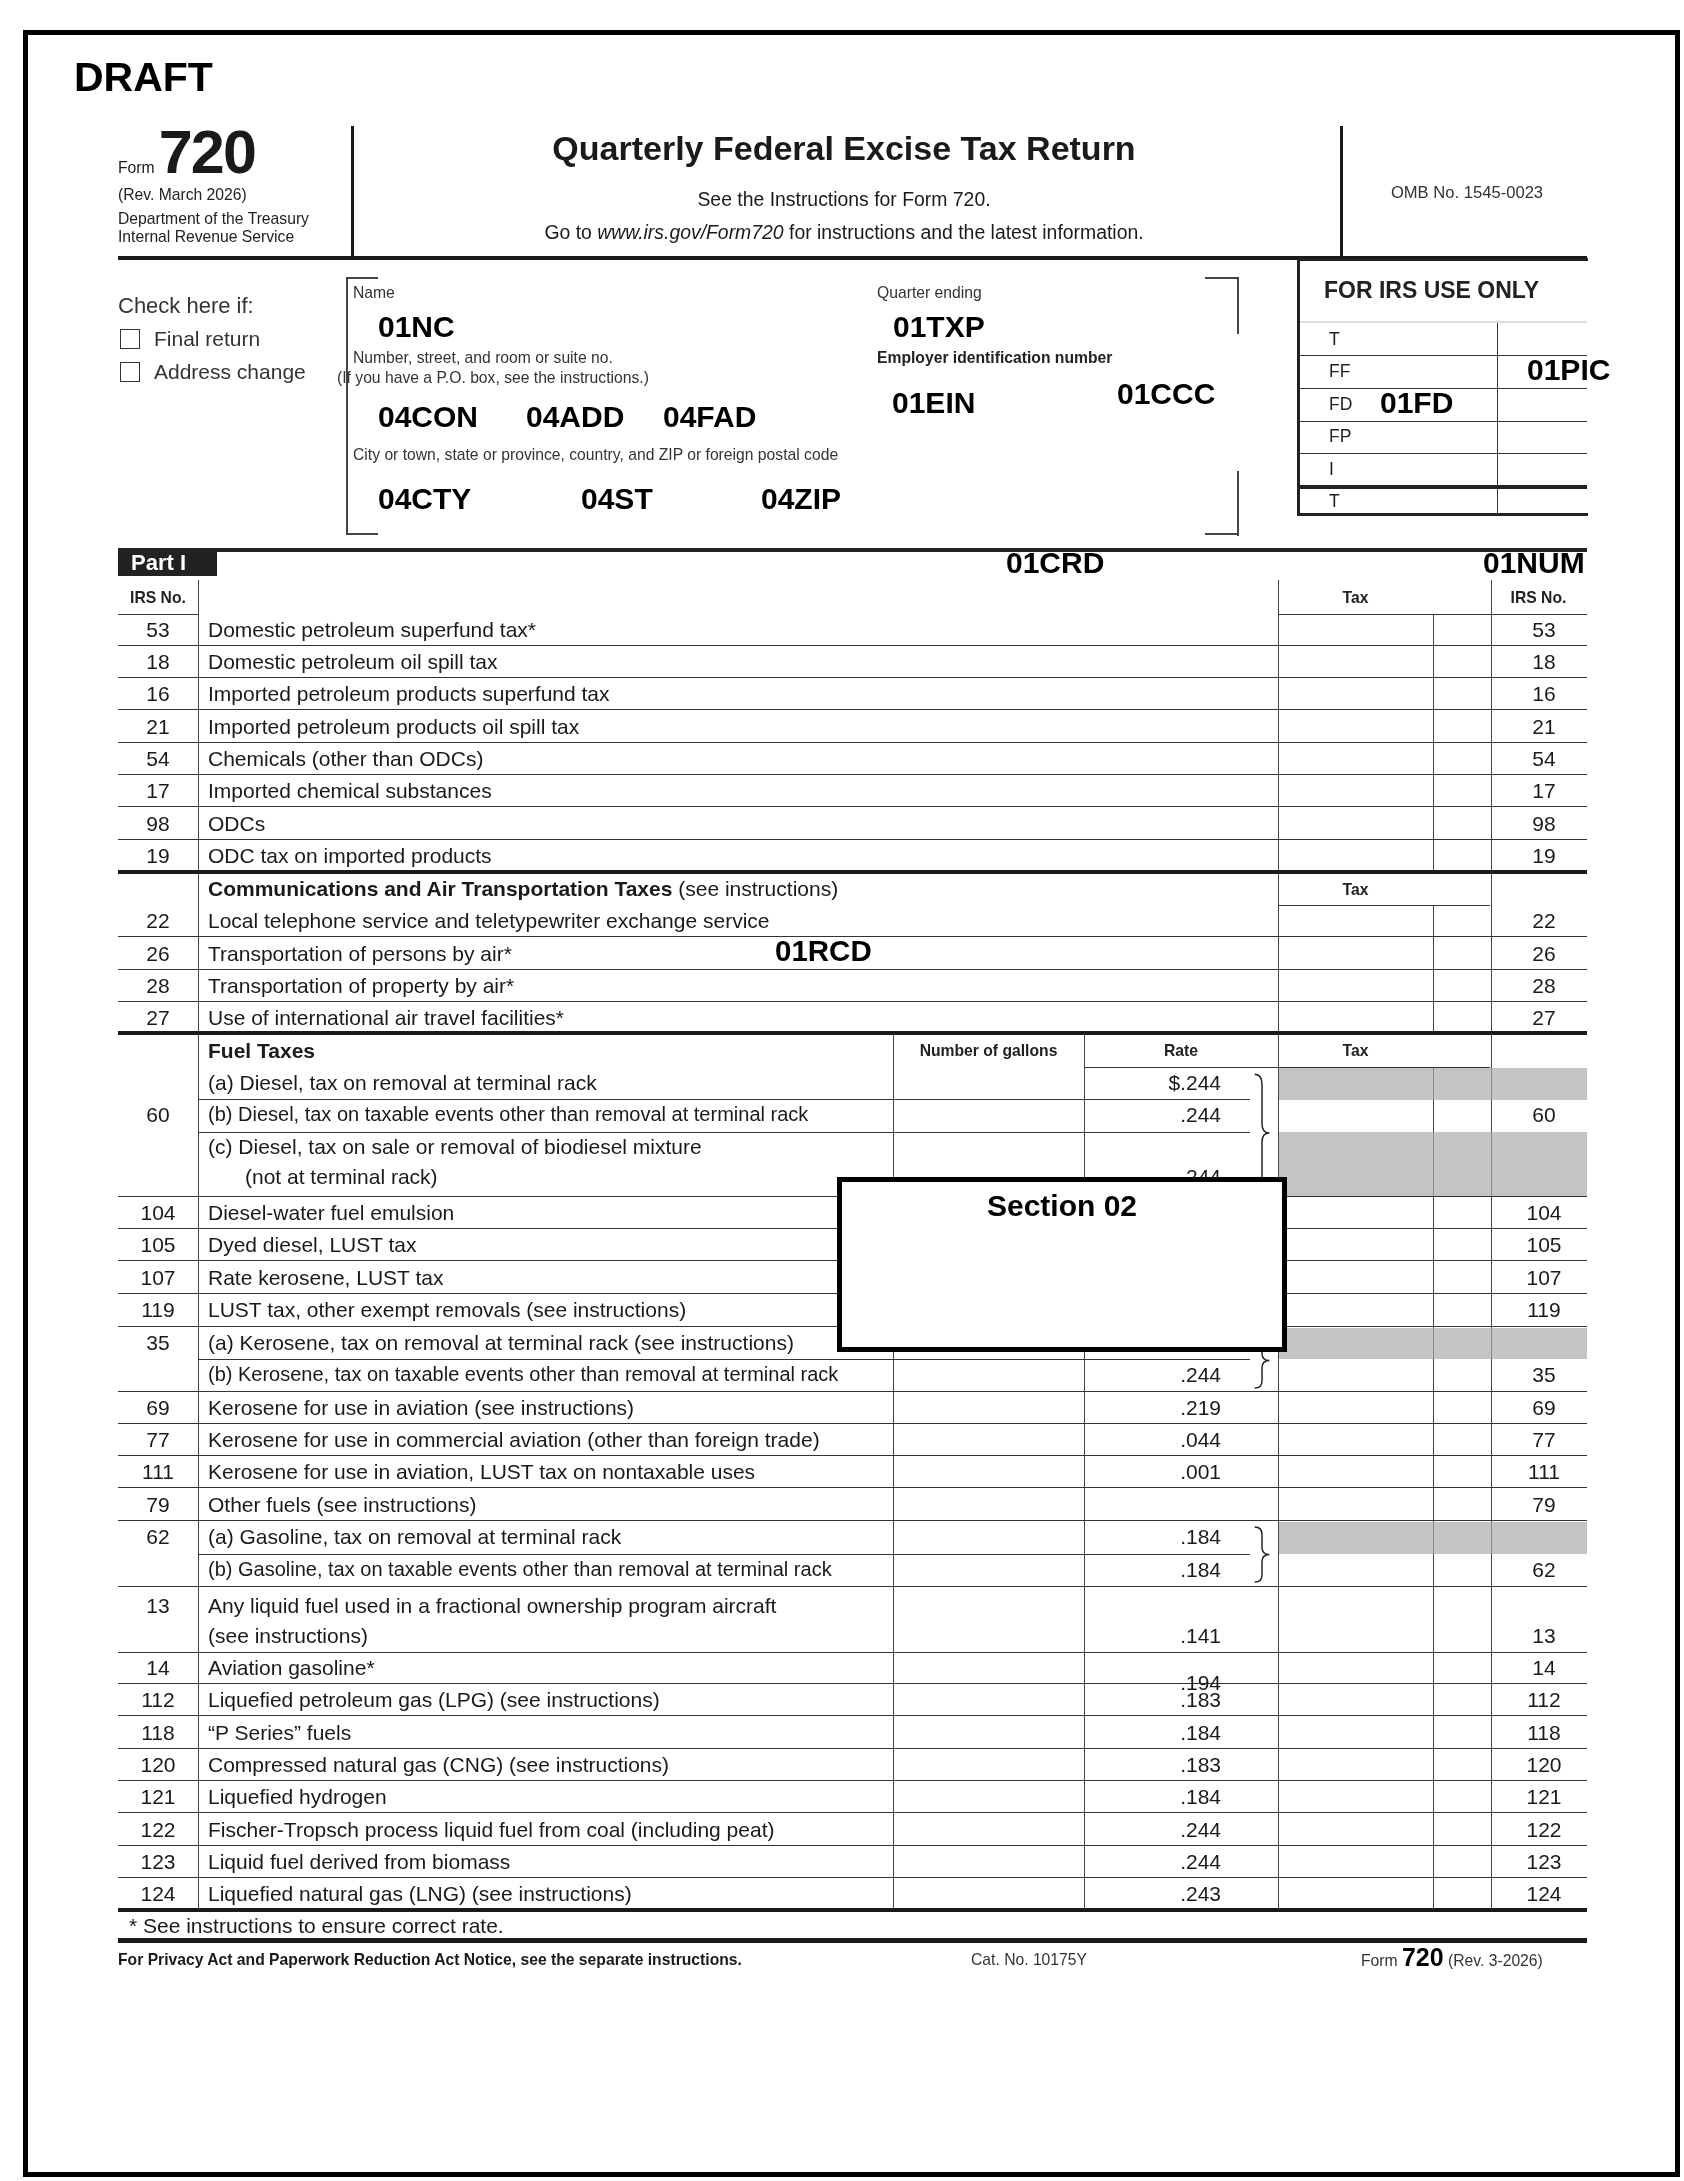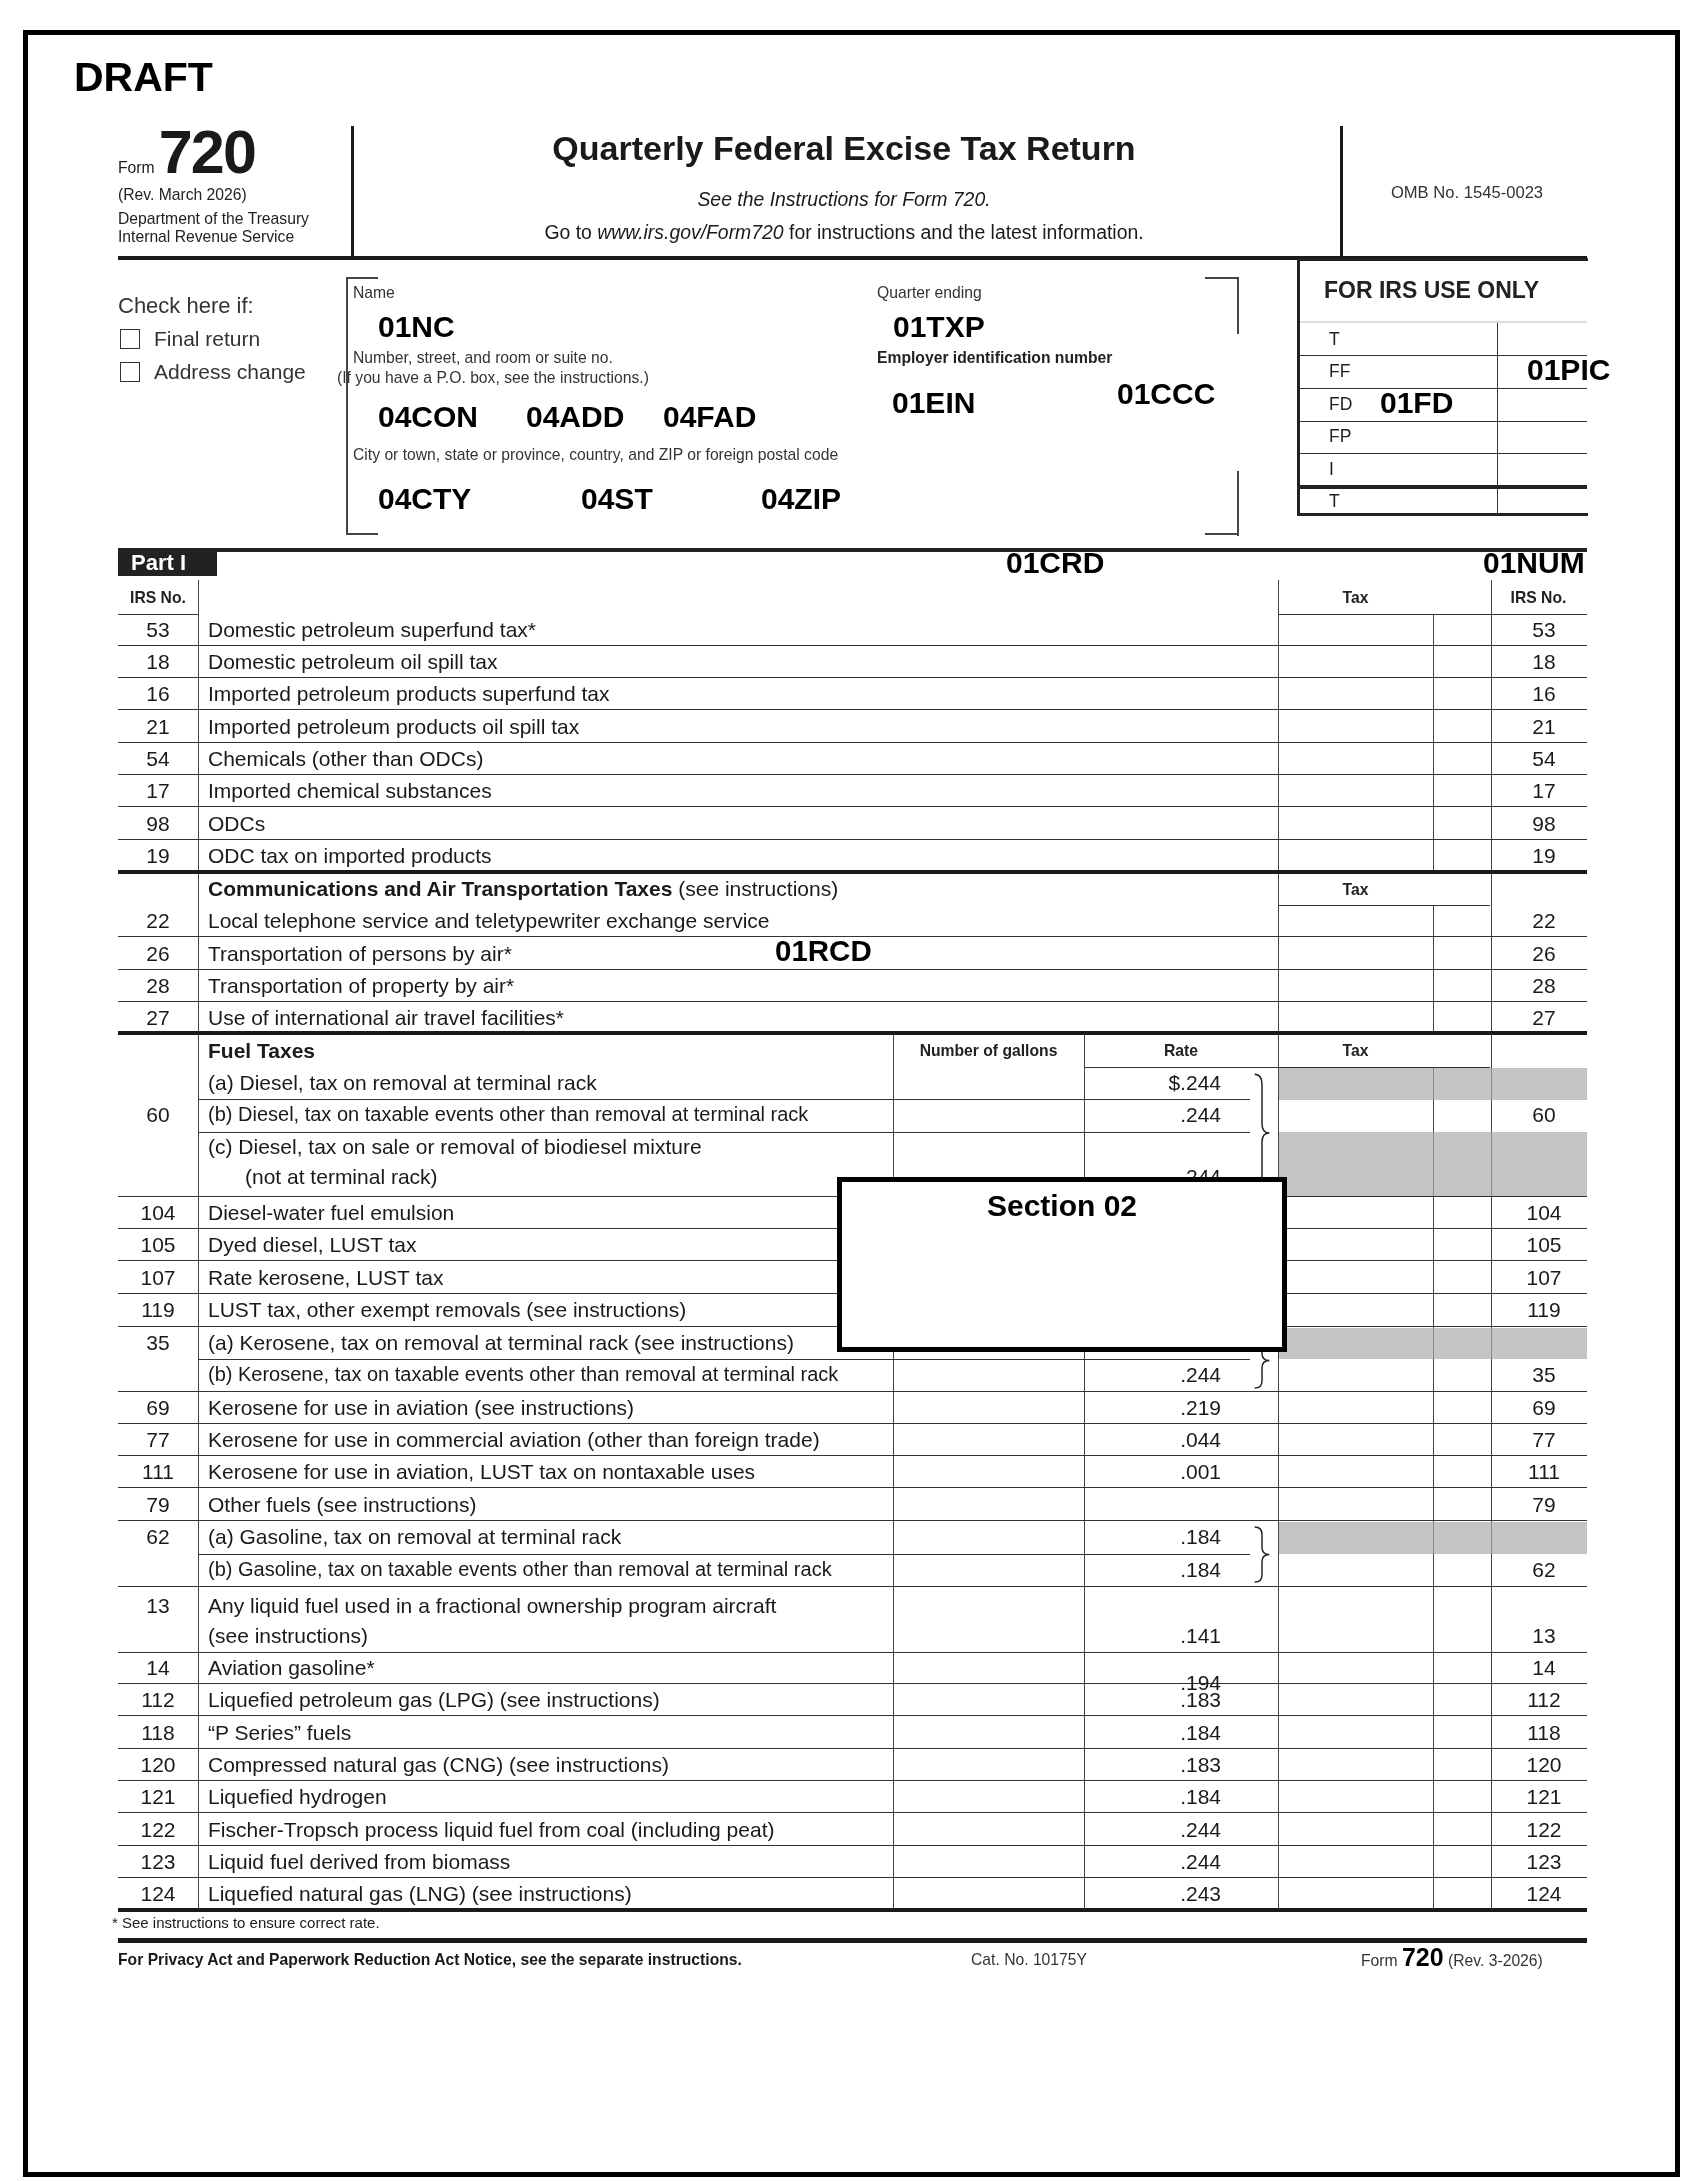--- a/index.html
+++ b/index.html
@@ -10,21 +10,21 @@
   .draft { left: 74px; top: 54px; font-size: 41px; font-weight: bold; color: #000; }
 
   
   .hdr-left { left: 118px; top: 125px; width: 235px; height: 134px; }
   .form-word { font-size: 15.7px; }
   .form-num { font-size: 61px; font-weight: bold; letter-spacing: -1.8px; line-height: 55px; }
   .small { font-size: 15.7px; line-height: 17.5px; color: #222; }
   .vline { background: #1a1a1a; }
   .hline { background: #1a1a1a; }
   .title { left: 355px; top: 129px; width: 978px; text-align: center; font-size: 34px; font-weight: bold; }
-  .sub1 { left: 355px; top: 188px; width: 978px; text-align: center; font-size: 19.4px; font-style: italic; }
+  .sub1 { left: 355px; top: 188px; width: 978px; text-align: center; font-size: 19.4px; }
   .sub2 { left: 355px; top: 221px; width: 978px; text-align: center; font-size: 19.4px; }
   .sub2 i { font-style: italic; }
   .omb { left: 1347px; top: 183px; width: 240px; text-align: center; font-size: 16.6px; color: #333; }
 
   
   .check-title { left: 118px; top: 293px; font-size: 22px; color: #333; }
   .cb { width: 20px; height: 20px; border: 1.4px solid #333; background: #fff; }
   .cb-label { font-size: 21px; color: #333; }
 
   
@@ -45,21 +45,21 @@
   .cell-desc { position: absolute; left: 90px; font-size: 21px; white-space: nowrap; }
   .cell-rate { position: absolute; left: 974px; width: 129px; text-align: right; font-size: 21px; }
   .cell-irs2 { position: absolute; left: 1382px; width: 88px; text-align: center; font-size: 21px; }
   .colhdr { font-size: 15.7px; font-weight: bold; color: #222; text-align: center; position: absolute; }
   .shade { position: absolute; background: #c4c4c4; }
   .thick { position: absolute; left: 118px; width: 1469px; height: 3.7px; background: #1a1a1a; }
 
   .section-box { left: 805px; top: 1177px; width: 450px; height: 175px; border: 5.5px solid #000; background: #fff; text-align: center; margin-left: 32px; }
   .section-box div { font-size: 30px; font-weight: bold; color: #000; }
 
-  .footnote { left: 112px; top: 1914px; font-size: 15px; }
+  .footnote { left: 129px; top: 1914px; font-size: 21px; }
   .footer-line { left: 118px; top: 1938px; width: 1469px; height: 4.6px; background: #1a1a1a; }
   .footer-left { left: 118px; top: 1951px; font-size: 15.7px; font-weight: bold; }
   .footer-mid { left: 971px; top: 1951px; font-size: 15.7px; color: #333; }
   .footer-right { left: 1361px; top: 1943px; font-size: 15.7px; color: #333; }
   .footer-right b { font-size: 25px; color: #000; }
 </style>
 </head>
 <body>
 
 <div class="abs page-border"></div>

